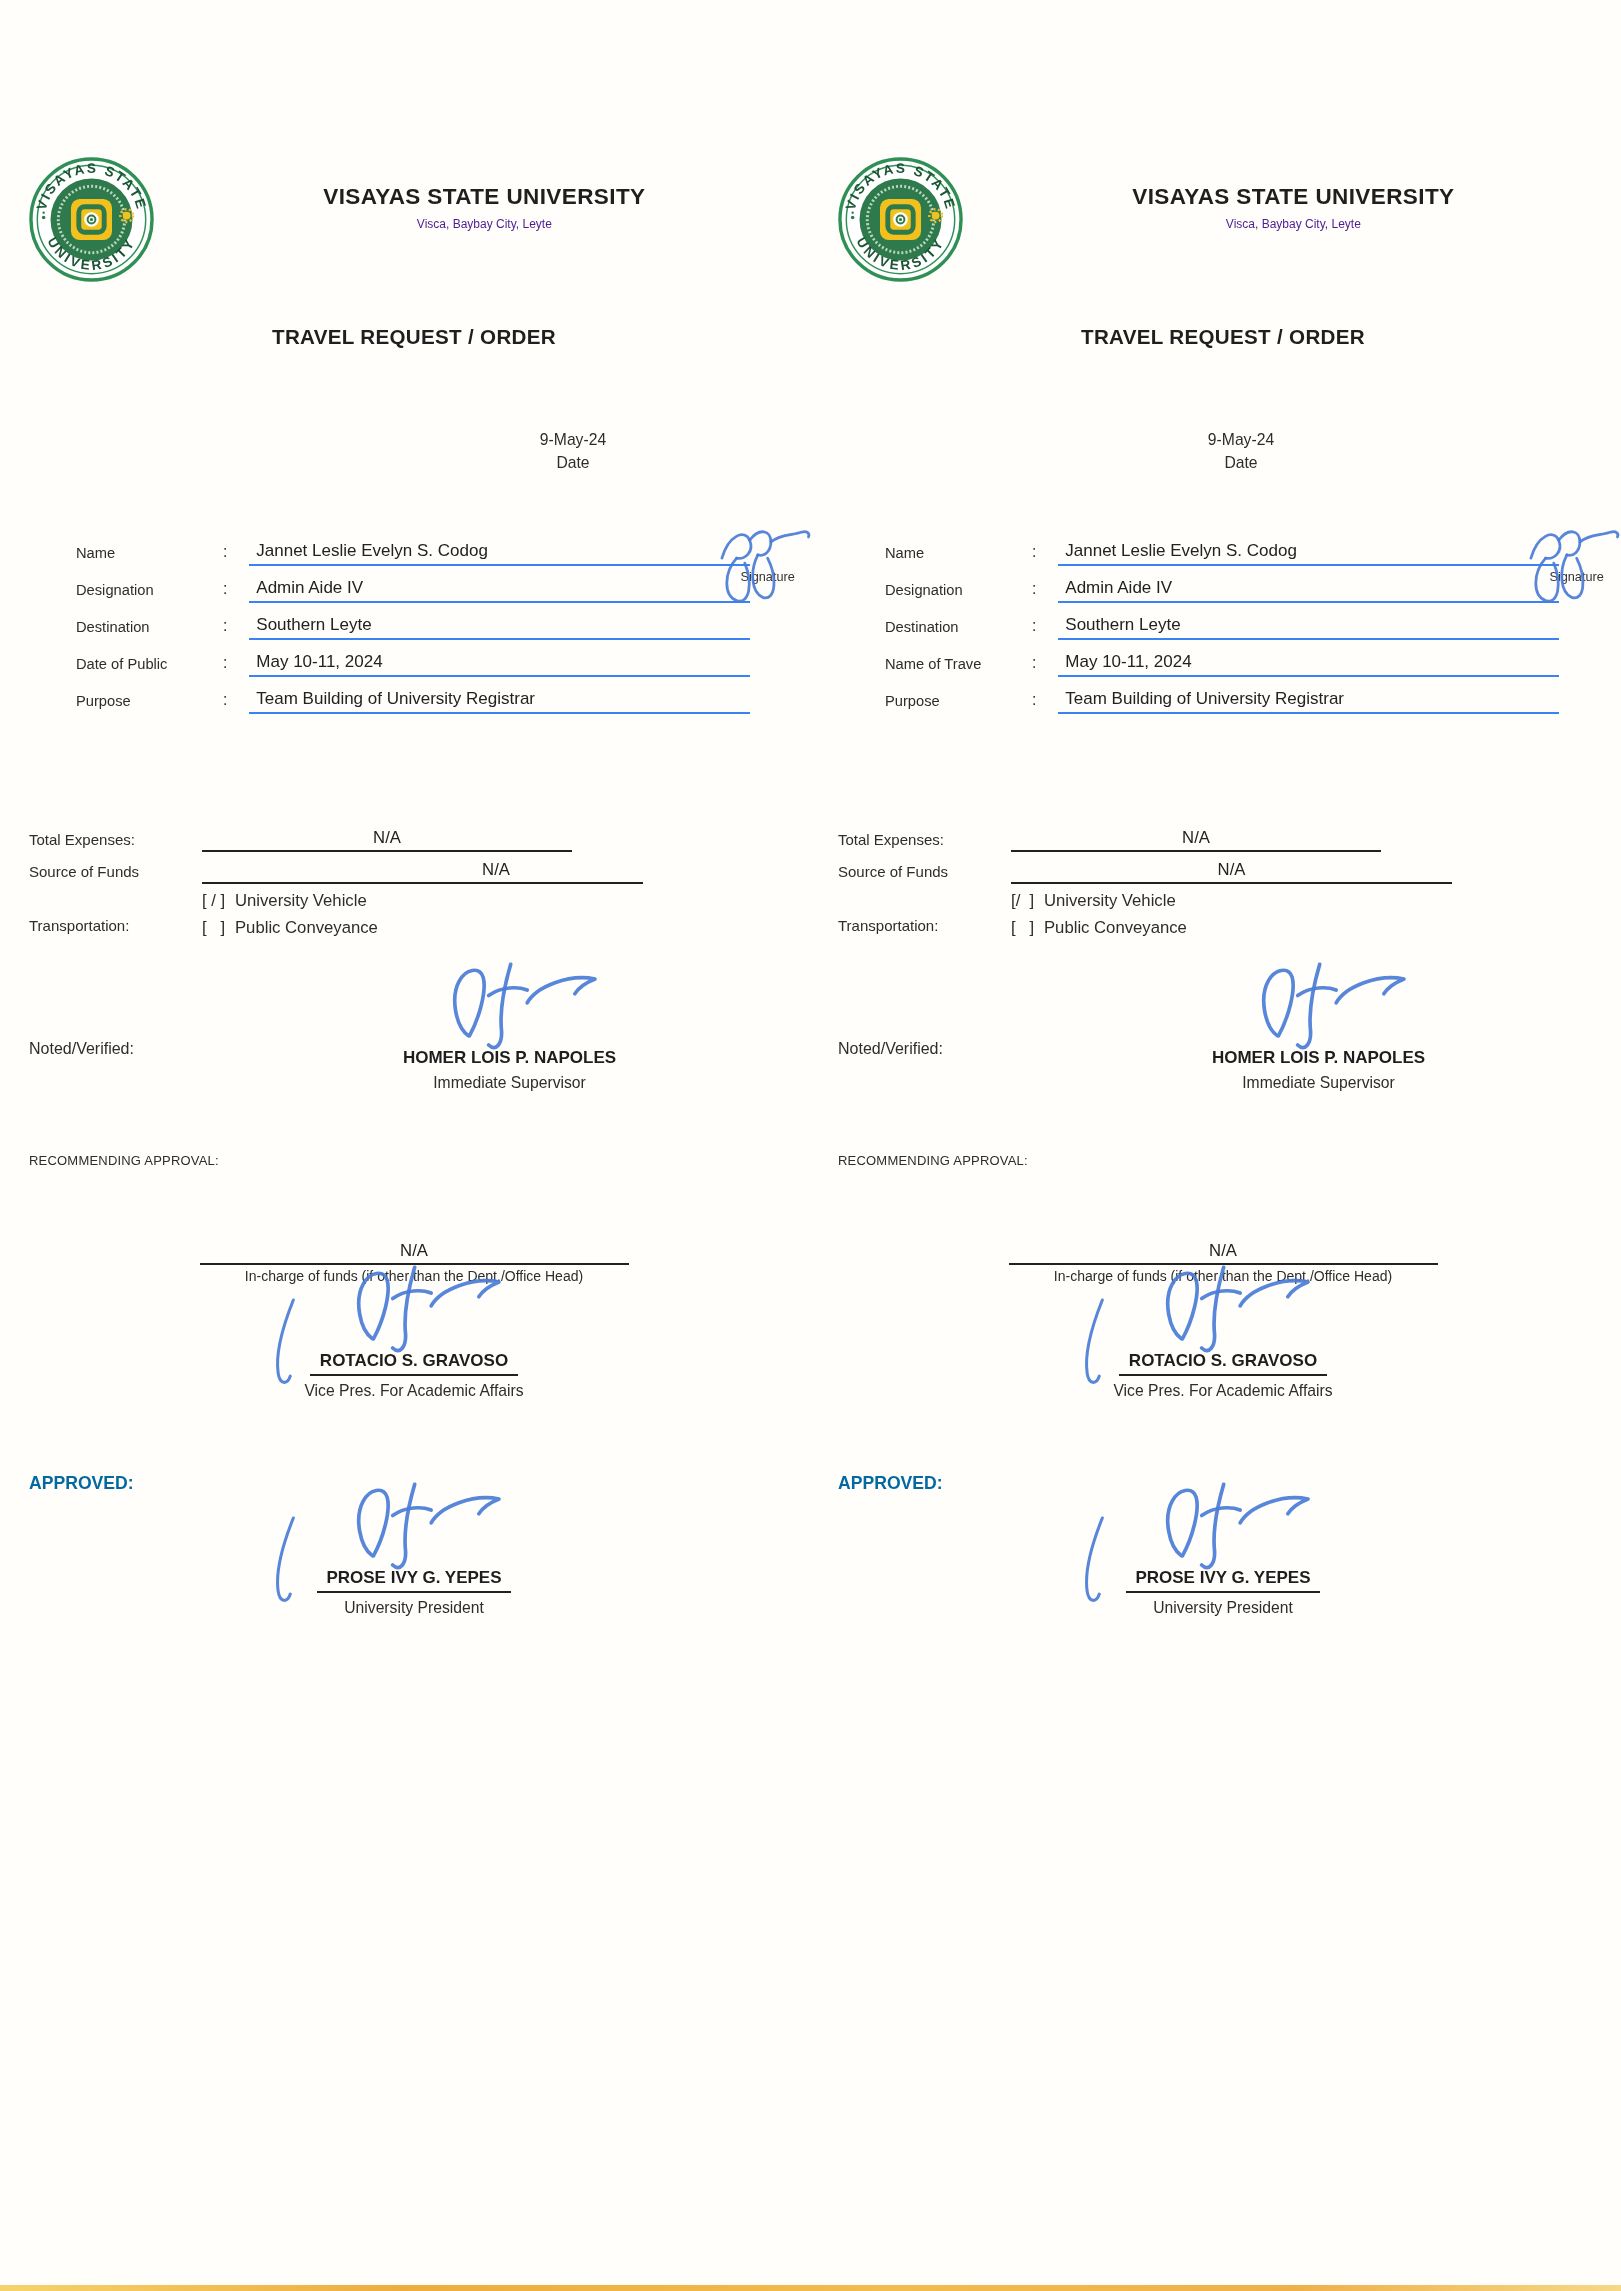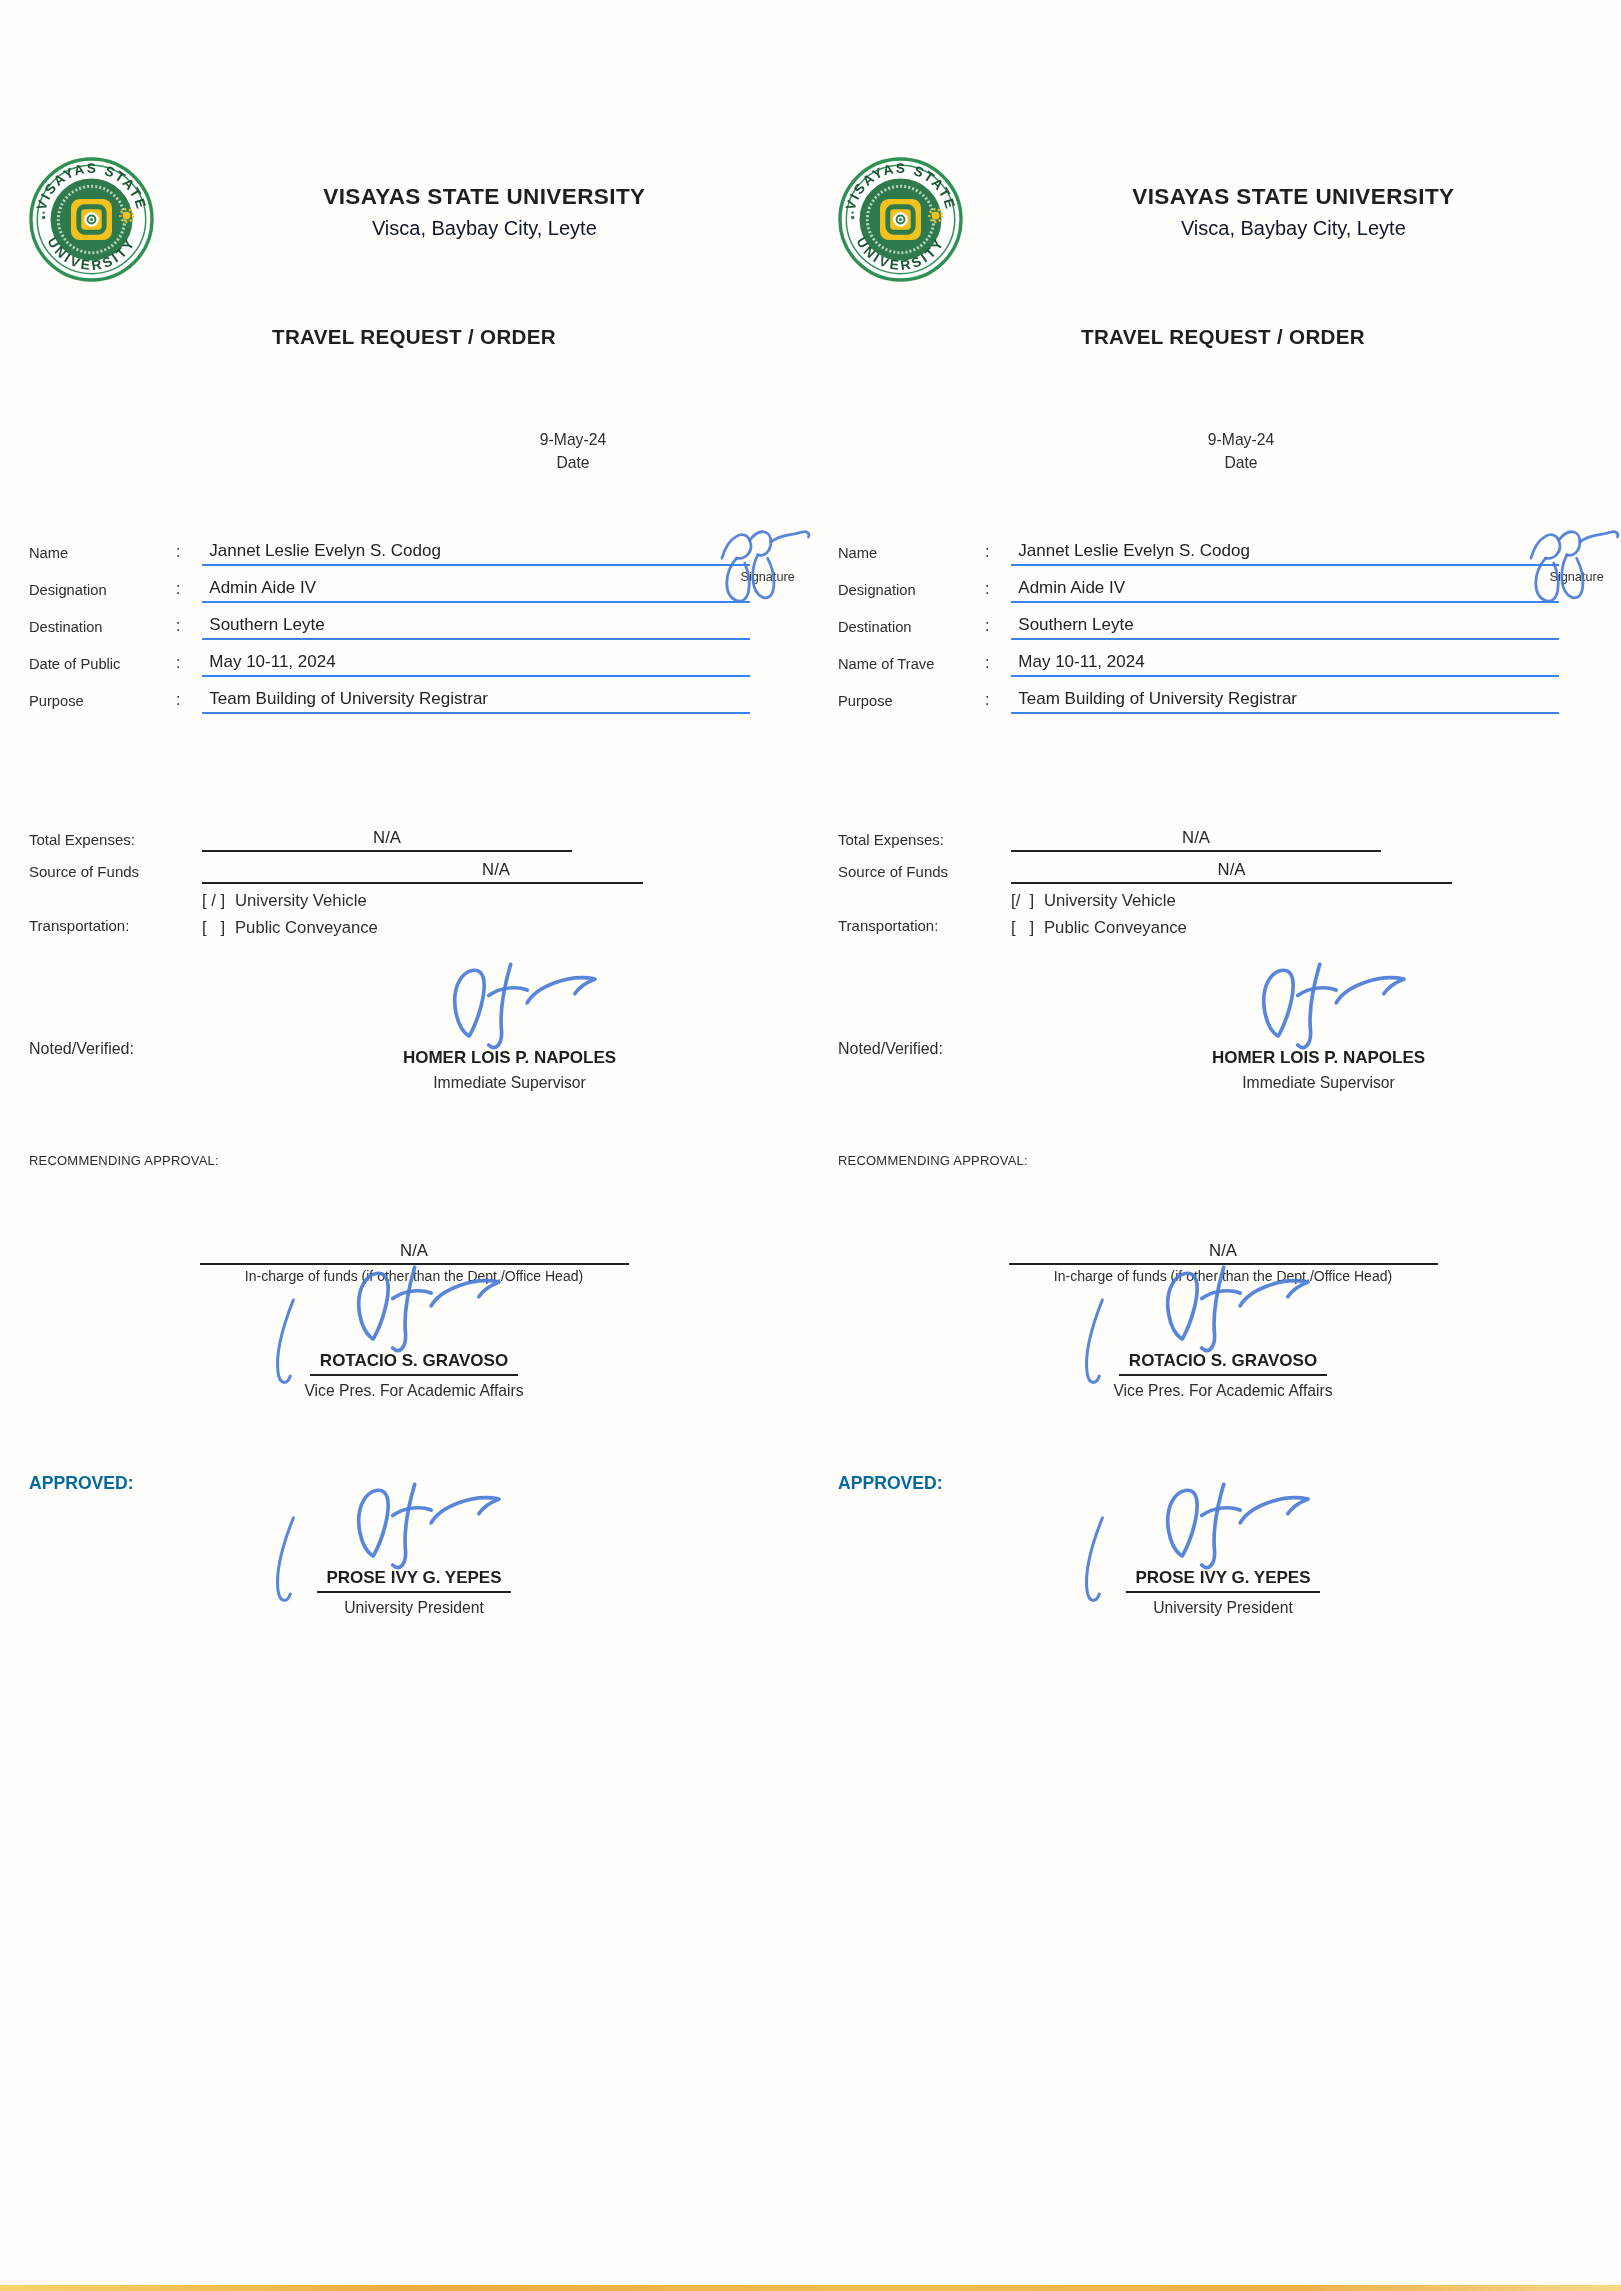--- a/index.html
+++ b/index.html
@@ -6,33 +6,33 @@
   .page{position:relative;width:1621px;height:2292px;background:#fffefb;
         font-family:"Liberation Sans",sans-serif;color:#2d2d2d;overflow:hidden;margin:0 auto;}
   .copies{display:flex;padding:157px 0 0 29px;gap:39px;}
   .copy{width:770px;position:relative;flex:none;}
 
   
   .copy-header{display:flex;align-items:flex-start;gap:15.7px;height:129px;}
   .seal{width:125px;height:125px;flex:none;}
   .header-text{flex:1;text-align:center;padding-top:27.4px;}
   .uni-name{font-size:22.5px;font-weight:bold;letter-spacing:0.4px;color:#1f1f1f;}
-  .uni-addr{font-size:20px;margin-top:6.9px;color:#0f172a;}
+  .uni-addr{font-size:12px;margin-top:6.9px;color:#4c1d95;}
 
   .doc-title{text-align:center;font-weight:bold;font-size:20.6px;letter-spacing:0.3px;margin-top:39px;color:#1f1f1f;}
 
   .date-block{width:108px;margin:82px 0 0 490px;text-align:center;font-size:15.7px;}
   .copy-right .date-block{margin-left:349px;}
   .date-value{padding-bottom:2.9px;}
   .date-label{margin-top:2px;}
 
   
   .fields{margin-top:57px;position:relative;}
   .field-row{display:flex;align-items:flex-end;min-height:37px;}
-  .f-label{width:147px;font-size:14.7px;padding-bottom:4.9px;}
+  .f-label{width:147px;font-size:14.7px;padding-bottom:4.9px;margin-left:47px;}
   .f-colon{width:25.5px;font-size:15.7px;padding-bottom:4.9px;white-space:pre;}
   .f-value{flex:1;font-size:17px;border-bottom:2px solid #3b82f6;padding:0 0 2.9px 7.8px;margin-right:49px;color:#222;}
   .sig-overlay{position:absolute;top:41px;right:-21.6px;width:106px;text-align:center;}
   .sig-label{font-size:12.7px;color:#333;position:relative;z-index:1;}
   .sig-scribble{position:absolute;top:-49px;left:2px;width:98px;height:94px;z-index:2;}
 
   
   .exp{margin-top:106px;}
   .exp-row{display:flex;align-items:flex-end;min-height:32px;}
   .exp-label{width:173px;font-size:15px;padding-bottom:3.9px;}

